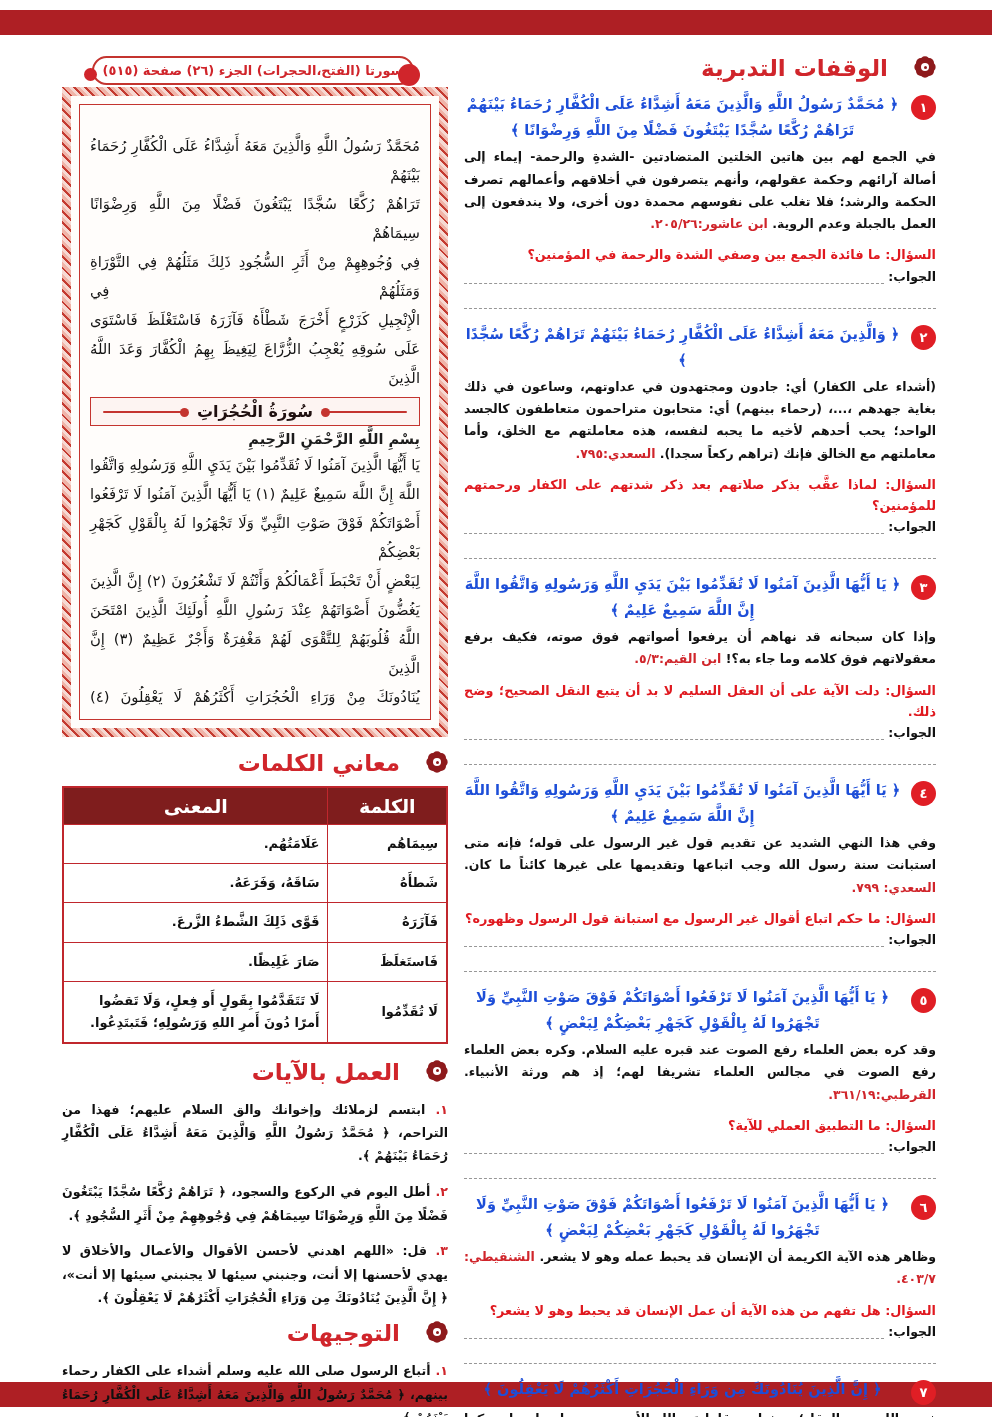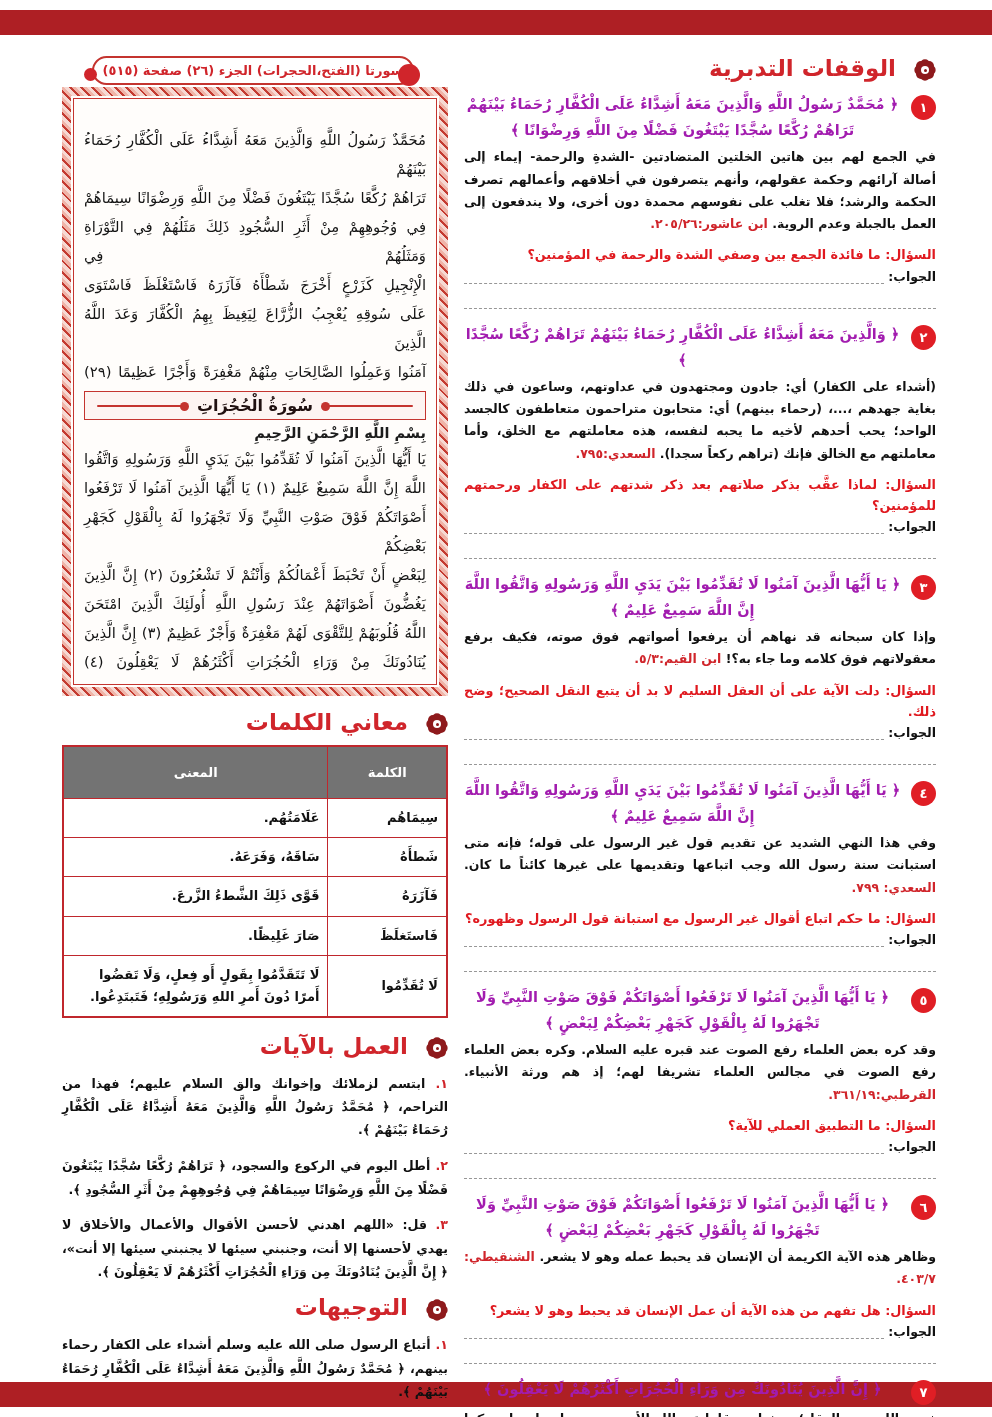--- a/index.html
+++ b/index.html
@@ -11,65 +11,65 @@
   }
   .bar{position:absolute;left:0;right:0;height:25px;background:#ae1f24}
   .bar.top{top:10px}
   .bar.bottom{bottom:10px}
 
   .content{position:absolute;top:56px;right:56px;left:62px;display:flex;gap:16px;align-items:flex-start}
   .col-main{width:472px;flex:none}
   .col-side{flex:1;min-width:0}
 
   
-  .sec-head{display:flex;align-items:flex-end;gap:18px;margin:0 0 10px}
+  .sec-head{display:flex;align-items:flex-start;gap:26px;margin:0 0 10px}
   .sec-title{color:#d0252b;font-weight:bold;font-size:23px;line-height:1.1}
   .rosette{width:22px;height:22px;position:relative;flex:none;display:inline-block}
   .rosette::before,.rosette::after{content:"";position:absolute;inset:2px;background:#8e1a1c;border-radius:5px}
   .rosette::after{transform:rotate(45deg)}
   .rosette i{position:absolute;inset:7px;background:#fff;border-radius:50%;z-index:2}
   .rosette em{position:absolute;inset:9.5px;background:#8e1a1c;border-radius:50%;z-index:3}
 
   
   .witem{margin-bottom:7px}
   .item-head{display:flex;gap:10px;align-items:flex-start;margin-bottom:3px}
   .numcircle{width:25px;height:25px;border-radius:50%;background:#e01e25;color:#fff;
     font-weight:bold;font-size:13px;display:flex;align-items:center;justify-content:center;flex:none;margin-top:4px}
-  .verse{flex:1;text-align:center;font-weight:bold;font-size:14.5px;line-height:1.8;color:#a21caf}
+  .verse{flex:1;text-align:center;font-weight:bold;font-size:14.5px;line-height:1.8;color:#1d4ed8}
   .commentary{font-size:12.5px;font-weight:bold;line-height:1.78;text-align:justify;margin:1px 0 2px;color:#111}
   .src{color:#d0252b}
   .question{color:#e0191f;font-weight:bold;font-size:12.8px;line-height:1.65;margin:9px 0 3px;text-align:justify}
   .answer{display:flex;align-items:flex-end;gap:4px;font-weight:bold;font-size:12.5px;color:#111}
   .answer .fill{flex:1;border-bottom:1.6px dashed #979797;height:13px}
   .line2{border-bottom:1.6px dashed #979797;height:24px;margin:0 0 12px}
 
   
   .mushaf-wrap{position:relative;padding-top:17px;margin-bottom:14px}
   .banner{position:absolute;top:0;right:34px;left:30px;background:#fff;border:2px solid #c4342f;
     border-radius:15px;color:#d0252b;font-weight:bold;font-size:13px;text-align:center;
     padding:5px 8px;z-index:3;box-shadow:0 0 0 2px #fff}
   .banner::before{content:"";position:absolute;right:-8px;top:6px;width:22px;height:22px;border-radius:50%;background:#d0252b}
   .banner::after{content:"";position:absolute;left:-10px;top:10px;width:13px;height:13px;border-radius:50%;background:#d0252b}
   .mpage{border:9px solid transparent;
     border-image:repeating-linear-gradient(45deg,#f6d9d3 0 3px,#c43b31 3px 5px,#f0b4a8 5px 8px) 9;
     background:#fffdfb;padding:0;margin-top:14px}
-  .mpage-inner{border:1.5px solid #c4342f;margin:2px;padding:26px 10px 8px 10px}
+  .mpage-inner{border:1.5px solid #c4342f;margin:8px;padding:26px 10px 8px 10px}
   .mline{font-size:14.8px;line-height:29px;text-align:justify;text-align-last:justify;color:#141414;font-weight:500}
   .surah-banner{display:flex;align-items:center;justify-content:space-between;border:1.5px solid #c4342f;
     background:#fdf4f2;margin:5px 0;padding:4px 8px;gap:6px}
   .surah-title{font-weight:bold;font-size:16px;color:#201010;flex:none}
   .orn{flex:1;height:10px;position:relative}
   .orn::before{content:"";position:absolute;top:4px;left:4px;right:4px;height:2px;background:#c4342f;border-radius:2px}
   .orn::after{content:"";position:absolute;top:1px;width:9px;height:9px;border-radius:50%;background:#c4342f}
   .orn.r::after{left:2px}.orn.l::after{right:2px}
   .basmala{text-align:right;font-size:14.5px;font-weight:bold;margin:2px 0 3px;color:#1c1c1c}
 
   
   .wtable{width:100%;border-collapse:collapse;border:2px solid #c0272d;margin:2px 0 16px}
-  .wtable th{background:#737373;color:#fff;font-weight:bold;font-size:13px;padding:18px 6px;border:1.5px solid #c0272d}
+  .wtable th{background:#7f1d1d;color:#fff;font-weight:bold;font-size:19px;padding:7px 6px;border:1.5px solid #c0272d}
   .wtable td{border:1.5px solid #c0272d;background:#fff;color:#111;font-weight:bold;font-size:13px;
     padding:8px 8px;line-height:1.7}
   .wtable .c-word{width:31%}
 
   
   .bitem{font-size:12.6px;font-weight:bold;line-height:1.85;text-align:justify;margin-bottom:3px;color:#101010}
   .bnum{color:#d0252b}
 </style>
 </head>
 <body>
@@ -186,21 +186,20 @@
 
     <div class="mushaf-wrap">
       <div class="banner">سورتا (الفتح،الحجرات) الجزء (٢٦) صفحة (٥١٥)</div>
       <div class="mpage">
         <div class="mpage-inner">
           <div class="mline">مُحَمَّدٌ رَسُولُ اللَّهِ وَالَّذِينَ مَعَهُ أَشِدَّاءُ عَلَى الْكُفَّارِ رُحَمَاءُ بَيْنَهُمْ</div>
           <div class="mline">تَرَاهُمْ رُكَّعًا سُجَّدًا يَبْتَغُونَ فَضْلًا مِنَ اللَّهِ وَرِضْوَانًا سِيمَاهُمْ</div>
           <div class="mline">فِي وُجُوهِهِمْ مِنْ أَثَرِ السُّجُودِ ذَلِكَ مَثَلُهُمْ فِي التَّوْرَاةِ وَمَثَلُهُمْ فِي</div>
           <div class="mline">الْإِنْجِيلِ كَزَرْعٍ أَخْرَجَ شَطْأَهُ فَآزَرَهُ فَاسْتَغْلَظَ فَاسْتَوَى</div>
           <div class="mline">عَلَى سُوقِهِ يُعْجِبُ الزُّرَّاعَ لِيَغِيظَ بِهِمُ الْكُفَّارَ وَعَدَ اللَّهُ الَّذِينَ</div>
-          <div class="mline">آمَنُوا وَعَمِلُوا الصَّالِحَاتِ مِنْهُمْ مَغْفِرَةً وَأَجْرًا عَظِيمًا (٢٩)</div>
           <div class="surah-banner">
             <span class="orn r"></span>
             <span class="surah-title">سُورَةُ الْحُجُرَاتِ</span>
             <span class="orn l"></span>
           </div>
           <div class="basmala">بِسْمِ اللَّهِ الرَّحْمَنِ الرَّحِيمِ</div>
           <div class="mline">يَا أَيُّهَا الَّذِينَ آمَنُوا لَا تُقَدِّمُوا بَيْنَ يَدَيِ اللَّهِ وَرَسُولِهِ وَاتَّقُوا</div>
           <div class="mline">اللَّهَ إِنَّ اللَّهَ سَمِيعٌ عَلِيمٌ (١) يَا أَيُّهَا الَّذِينَ آمَنُوا لَا تَرْفَعُوا</div>
           <div class="mline">أَصْوَاتَكُمْ فَوْقَ صَوْتِ النَّبِيِّ وَلَا تَجْهَرُوا لَهُ بِالْقَوْلِ كَجَهْرِ بَعْضِكُمْ</div>
           <div class="mline">لِبَعْضٍ أَنْ تَحْبَطَ أَعْمَالُكُمْ وَأَنْتُمْ لَا تَشْعُرُونَ (٢) إِنَّ الَّذِينَ</div>

